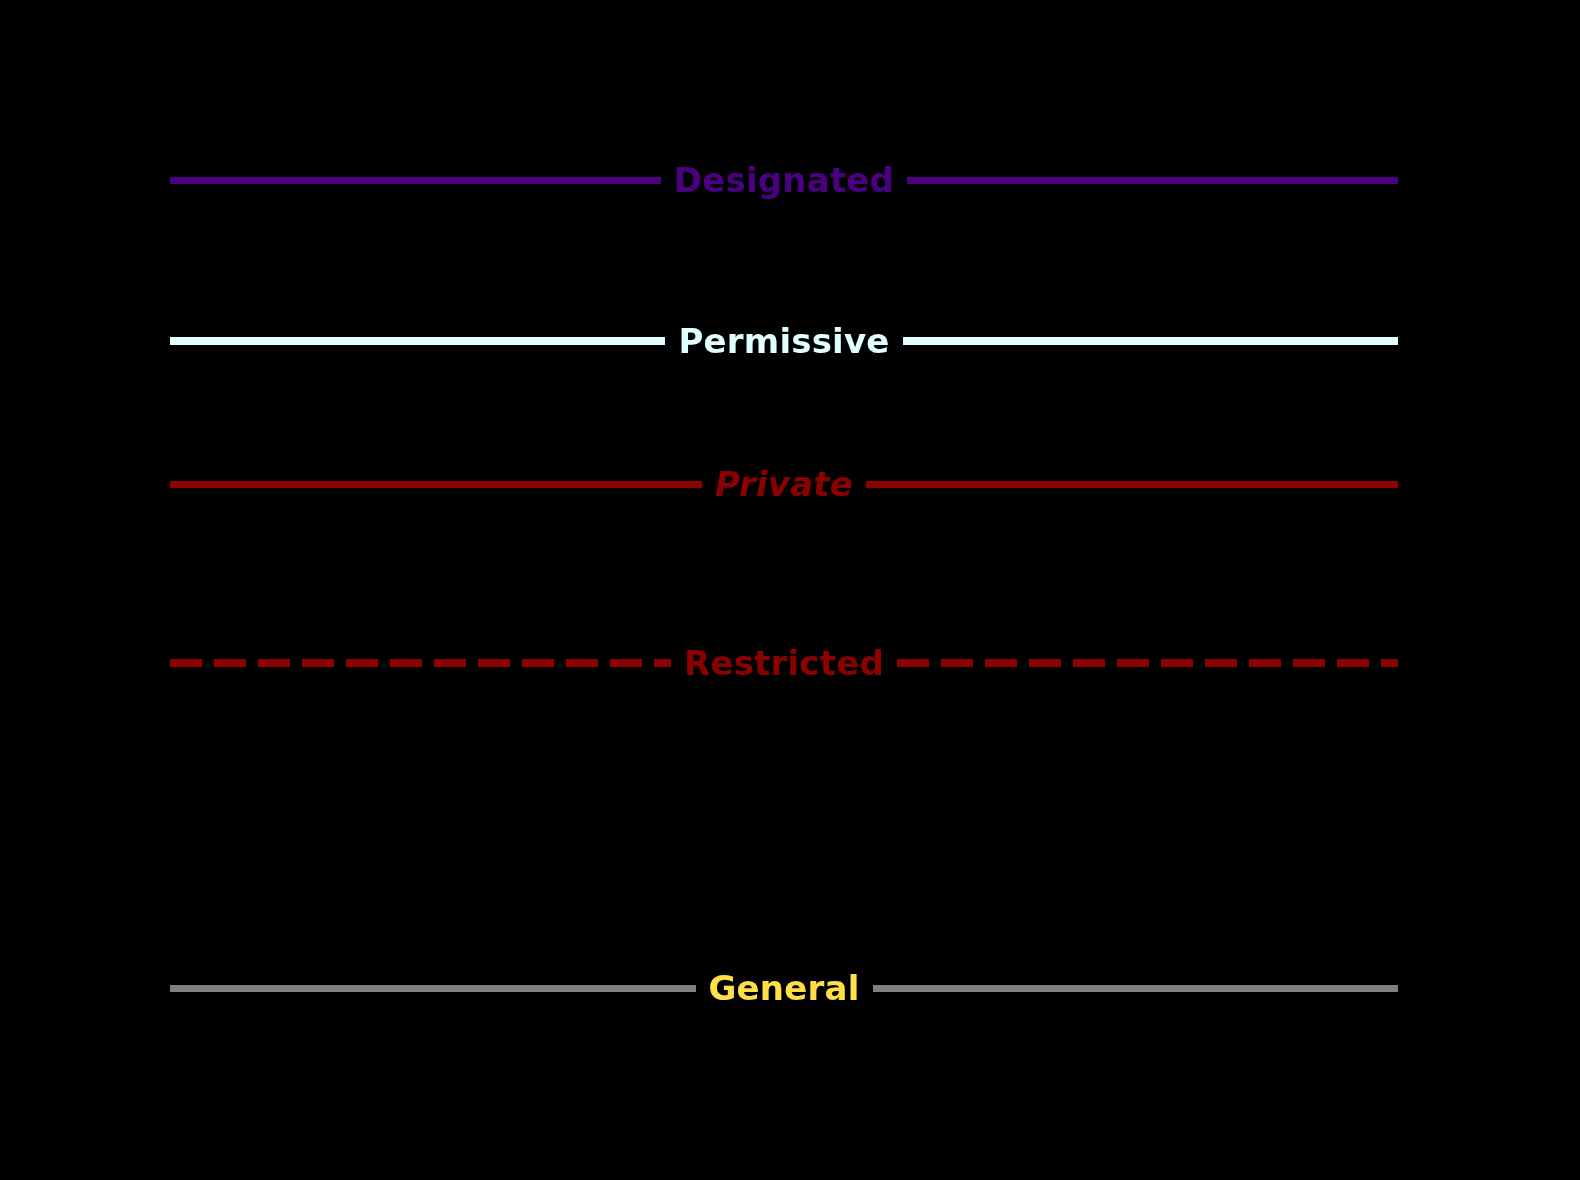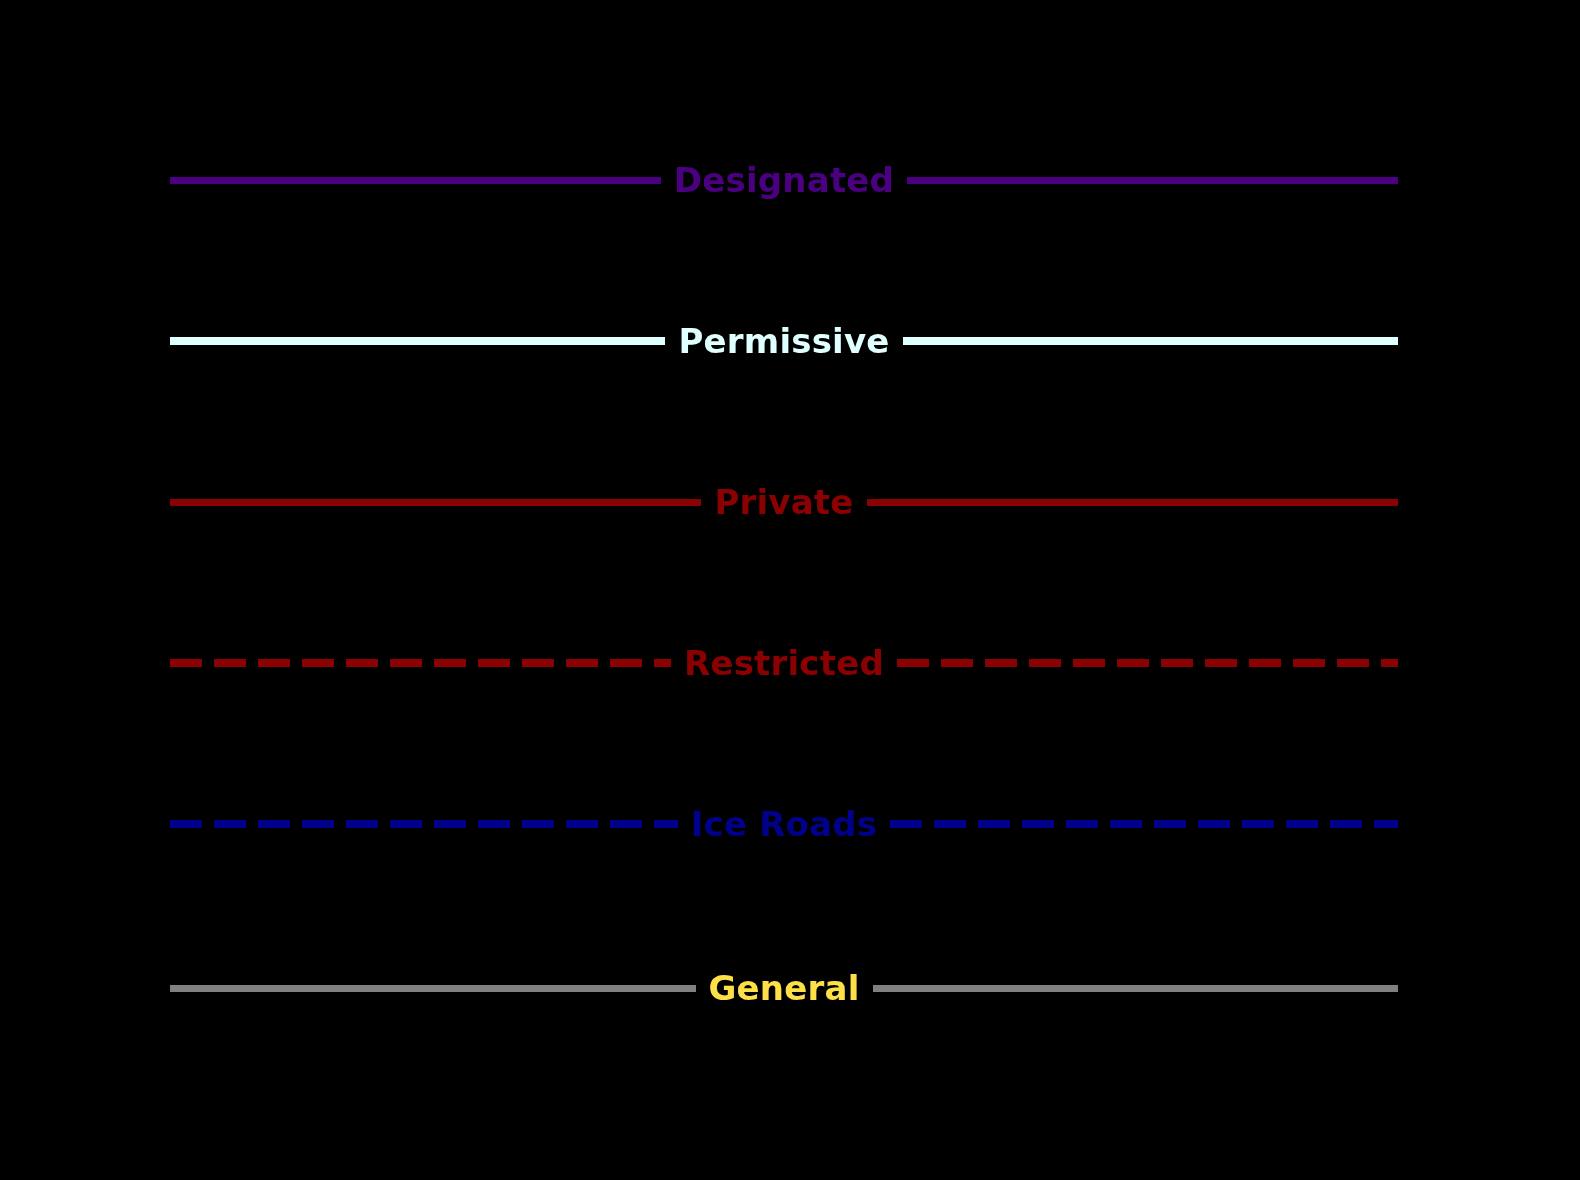--- a/index.html
+++ b/index.html
@@ -67,33 +67,28 @@
     <div class="legend-row" style="top: 180px;">
       <div class="rule rule-solid" style="border-top-width: 7px; border-top-color: rgb(75, 0, 130);"></div>
       <span class="legend-label" style="color: rgb(75, 0, 130);">Designated</span>
       <div class="rule rule-solid" style="border-top-width: 7px; border-top-color: rgb(75, 0, 130);"></div>
     </div>
     <div class="legend-row" style="top: 341px;">
       <div class="rule rule-solid" style="border-top-width: 8px; border-top-color: rgb(224, 255, 255);"></div>
       <span class="legend-label" style="color: rgb(224, 255, 255);">Permissive</span>
       <div class="rule rule-solid" style="border-top-width: 8px; border-top-color: rgb(224, 255, 255);"></div>
     </div>
-    <div class="legend-row" style="top: 502px;">
+    <div class="legend-row" style="top: 484px; font-style: italic;">
       <div class="rule rule-solid" style="border-top-width: 7px; border-top-color: rgb(139, 0, 0);"></div>
       <span class="legend-label" style="color: rgb(139, 0, 0);">Private</span>
       <div class="rule rule-solid" style="border-top-width: 7px; border-top-color: rgb(139, 0, 0);"></div>
     </div>
     <div class="legend-row" style="top: 663px; text-align: center;">
       <div class="rule-dash-gfx" style="height: 8px; background: repeating-linear-gradient(to right, rgb(139, 0, 0) 0px, rgb(139, 0, 0) 32px, rgba(0, 0, 0, 0) 32px, rgba(0, 0, 0, 0) 44px);"></div>
       <span class="legend-label" style="color: rgb(139, 0, 0);">Restricted</span>
       <div class="rule-dash-gfx" style="height: 8px; background: repeating-linear-gradient(to right, rgb(139, 0, 0) 0px, rgb(139, 0, 0) 32px, rgba(0, 0, 0, 0) 32px, rgba(0, 0, 0, 0) 44px);"></div>
     </div>
-    <div class="legend-row" style="top: 824px;">
-      <div class="rule-dash-gfx" style="height: 8px; background: repeating-linear-gradient(to right, rgb(0, 0, 139) 0px, rgb(0, 0, 139) 32px, rgba(0, 0, 0, 0) 32px, rgba(0, 0, 0, 0) 44px);"></div>
-      <span class="legend-label" style="color: rgb(0, 0, 139);">Ice Roads</span>
-      <div class="rule-dash-gfx" style="height: 8px; background: repeating-linear-gradient(to right, rgb(0, 0, 139) 0px, rgb(0, 0, 139) 32px, rgba(0, 0, 0, 0) 32px, rgba(0, 0, 0, 0) 44px);"></div>
-    </div>
     <div class="legend-row" style="top: 988px;">
       <div class="rule rule-solid" style="border-top-width: 7px; border-top-color: rgb(128, 128, 128);"></div>
       <span class="legend-label" style="color: #fde047;">General</span>
       <div class="rule rule-solid" style="border-top-width: 7px; border-top-color: rgb(128, 128, 128);"></div>
     </div>
   </div>
 
 </body></html>

